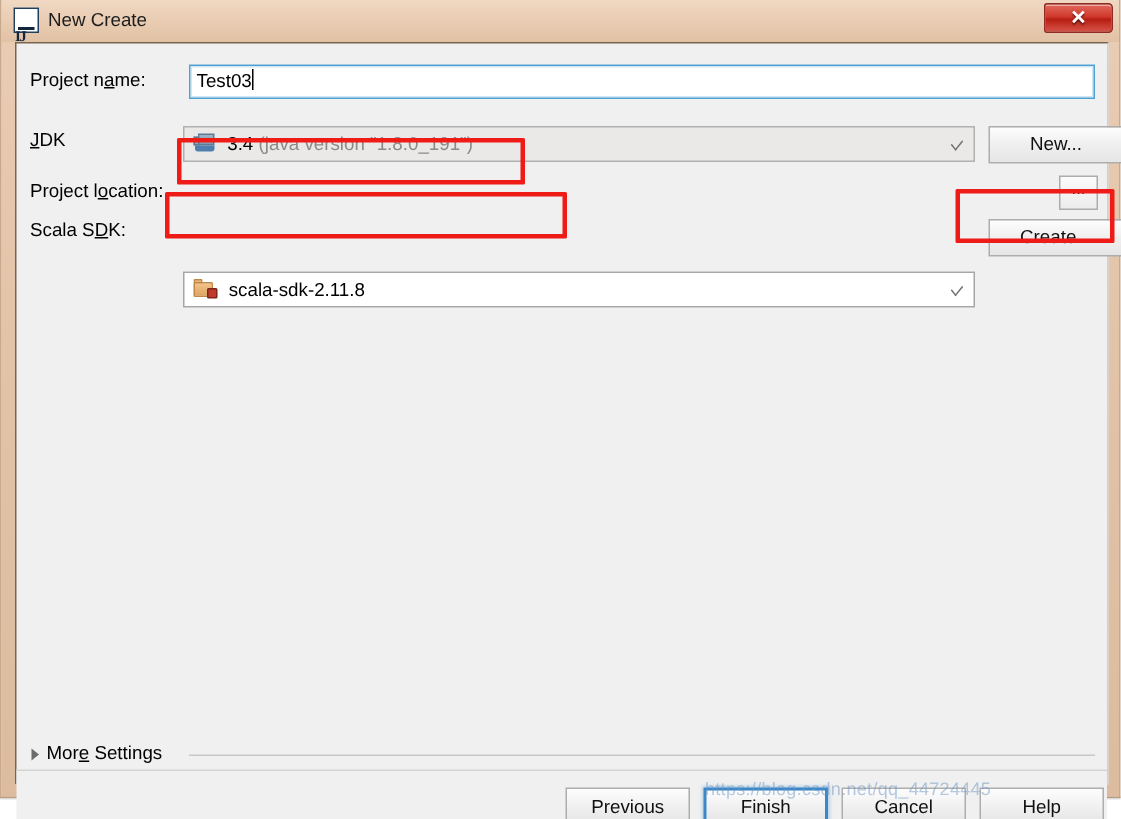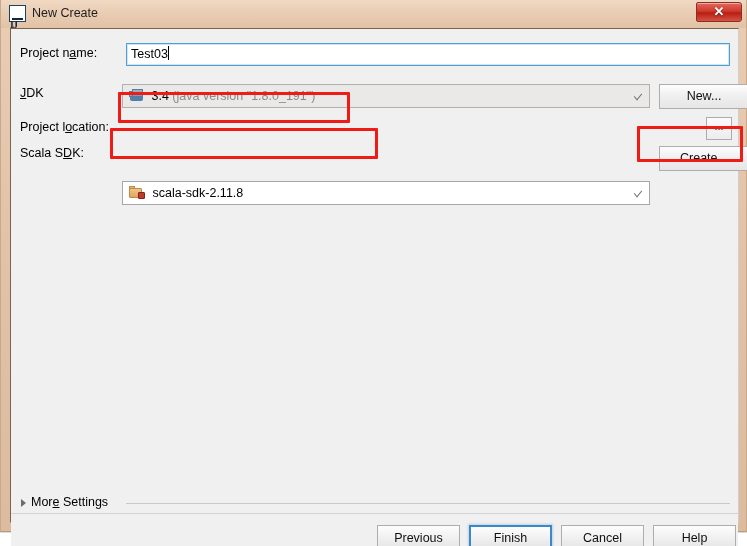--- a/index.html
+++ b/index.html
@@ -458,14 +458,15 @@
         <div class="btn-bottom" style="left:642px;">Help</div>
       </div>
 
     </div>
   </div>
 
   <div class="annot" style="left:118px; top:92px; width:232px; height:31px;"></div>
   <div class="annot" style="left:110px; top:128px; width:268px; height:31px;"></div>
   <div class="annot" style="left:637px; top:126px; width:106px; height:36px;"></div>
 
+  <div class="watermark">https://blog.csdn.net/qq_44724445</div>
 
 </div>
 
 </body></html>

